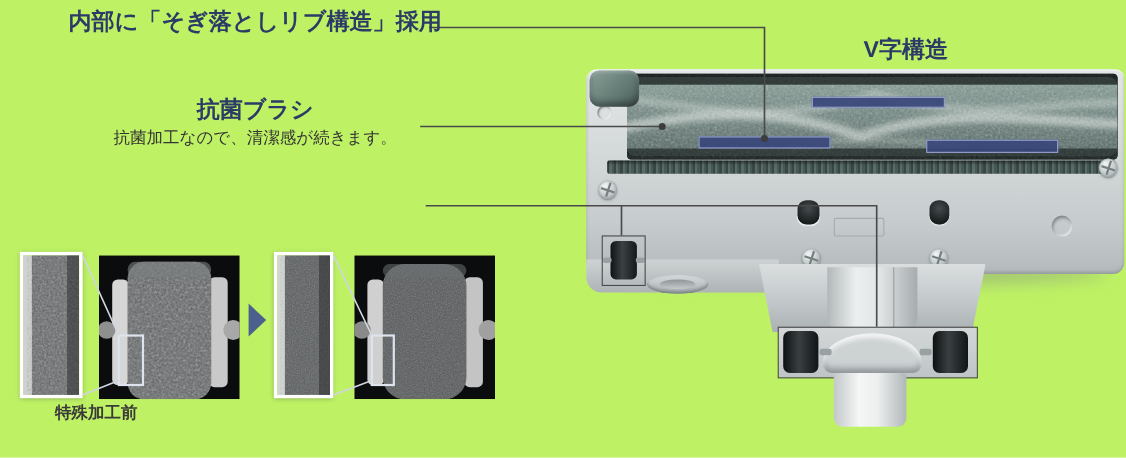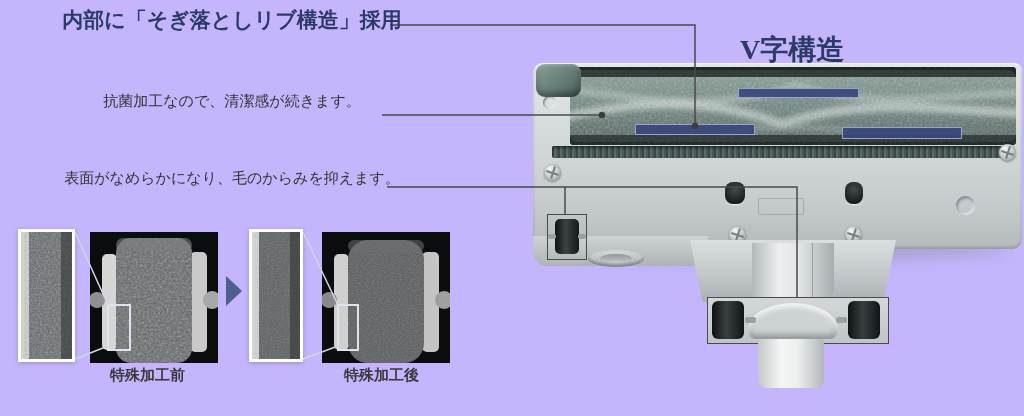--- a/index.html
+++ b/index.html
@@ -1,29 +1,29 @@
 <!DOCTYPE html>
 <html><head>
 <meta charset="utf-8">
 <style>
   html,body{margin:0;padding:0;}
   .page{
     position:relative; width:1024px; height:416px; overflow:hidden;
-    background:#c4b5fd;
-    font-family:Liberation Serif, serif;
+    background:#bef264;
+    font-family:Liberation Sans, sans-serif;
   }
   
   .ann{position:absolute; width:360px; text-align:center;}
   .ann .ttl{font-size:21px; font-weight:700; color:#2b3a66; line-height:1.15;}
   .ann .dsc{font-size:15px; color:#333333; margin-top:4px; line-height:1.3;}
   .ann-rib{left:52px; top:8px;}
   .ann-brush{left:52px; top:88px;}
   .ann-roller{left:52px; top:165px;}
-  .v-label{position:absolute; left:740px; top:31px; width:122px; text-align:left;
-    font-size:28px; font-weight:700; color:#2b3a66;}
+  .v-label{position:absolute; left:740px; top:31px; width:122px; text-align:right;
+    font-size:21px; font-weight:700; color:#2b3a66;}
   
   .head-shadow{position:absolute; left:545px; top:238px; width:462px; height:22px;
     background:rgba(125,133,138,.4); border-radius:50%; filter:blur(7px);}
   .head-body{position:absolute; left:533px; top:63px; width:489px; height:186px;
     background:linear-gradient(#e4e7e7,#d2d7d8 45%,#c6cbcd 75%,#b4babc);
     border-radius:10px 8px 10px 12px;
     box-shadow:inset 0 1px 0 #f4f6f6, inset 0 -2px 3px rgba(90,98,102,.35);}
   .head-lip{position:absolute; left:533px; top:236px; width:175px; height:30px;
     background:linear-gradient(#cdd2d3,#aeb4b6); border-radius:0 0 14px 14px;}
   .compartment{position:absolute; left:570px; top:67px; width:446px; height:78px;
@@ -93,40 +93,40 @@
   .inset{border:3px solid #ffffff; box-shadow:0 1px 4px rgba(70,76,84,.35);}
   .inset-before{left:18px; top:229px; width:51px; height:127px;}
   .main-before{left:90px; top:232px; width:128px; height:131px;}
   .inset-after{left:249px; top:229px; width:48px; height:127px;}
   .main-after{left:322px; top:232px; width:128px; height:131px;}
   .callout-box{position:absolute; border:2px solid #dde4ee; background:transparent;}
   .cb-before{left:107px; top:304px; width:20px; height:43px;}
   .cb-after{left:337px; top:304px; width:18px; height:43px;}
   .cmp-arrow{position:absolute; left:226px; top:276px; width:0; height:0;
     border-left:16px solid #4c5f8d; border-top:15px solid transparent; border-bottom:15px solid transparent;}
-  .cmp-label{position:absolute; top:366px; width:135px; text-align:right;
+  .cmp-label{position:absolute; top:366px; width:135px; text-align:left;
     font-size:15px; font-weight:600; color:#3a3a3a;}
   .lbl-before{left:50px;} .lbl-after{left:284px;}
   
   .lines{position:absolute; left:0; top:0; z-index:60; pointer-events:none;}
   .z-photo{z-index:5;} .z-detail{z-index:10;} .z-hl{z-index:20;} .z-text{z-index:70;}
 </style>
 </head>
 <body>
 
 <div class="page">
 
   <div class="ann ann-rib z-text">
     <div class="ttl">内部に「そぎ落としリブ構造」採用</div>
   </div>
   <div class="ann ann-brush z-text">
+    <div class="ttl">抗菌ブラシ</div>
     <div class="dsc">抗菌加工なので、清潔感が続きます。</div>
   </div>
   <div class="ann ann-roller z-text">
-    <div class="dsc">表面がなめらかになり、毛のからみを抑えます。</div>
   </div>
   <div class="v-label z-text">V字構造</div>
 
   <div class="head-shadow z-photo"></div>
   <div class="head-body z-photo"></div>
   <div class="head-lip z-detail"></div>
 
   <div class="compartment z-detail">
     <svg width="446" height="78" viewBox="0 0 446 78">
       <defs>
@@ -263,21 +263,20 @@
       <rect x="26" y="8" width="76" height="123" rx="20" fill="#55585a"></rect>
       <g clip-path="url(#ra)">
           <rect x="20" y="0" width="92" height="131" filter="url(#gA2)" opacity="0.38"></rect>
         </g>
       <rect x="26" y="8" width="76" height="12" rx="6" fill="#6e7173" opacity="0.55"></rect>
     </svg>
   </div>
   <div class="callout-box cb-after z-hl"></div>
 
   <div class="cmp-label lbl-before z-text">特殊加工前</div>
-  <div class="cmp-label lbl-after z-text">特殊加工後</div>
 
   <svg class="lines" width="1024" height="416" viewBox="0 0 1024 416">
     <g stroke="#4a4a4a" stroke-width="1.5" fill="none">
       <path d="M390 25 H695 V124"></path>
       <path d="M382 115 H600"></path>
       <path d="M387 187 H797 V297 M565 187 V214"></path>
     </g>
     <circle cx="695" cy="126" r="3.2" fill="#3d3d3d"></circle>
     <circle cx="602" cy="115" r="3.2" fill="#3d3d3d"></circle>
     <g stroke="#cfd6e0" stroke-width="1.5" fill="none">

